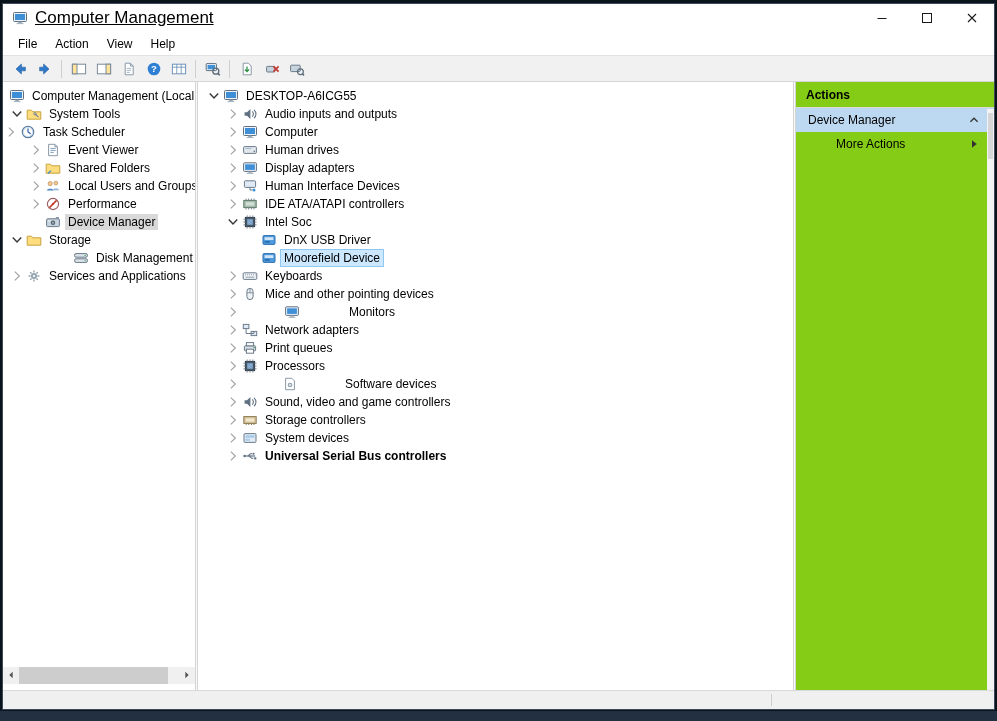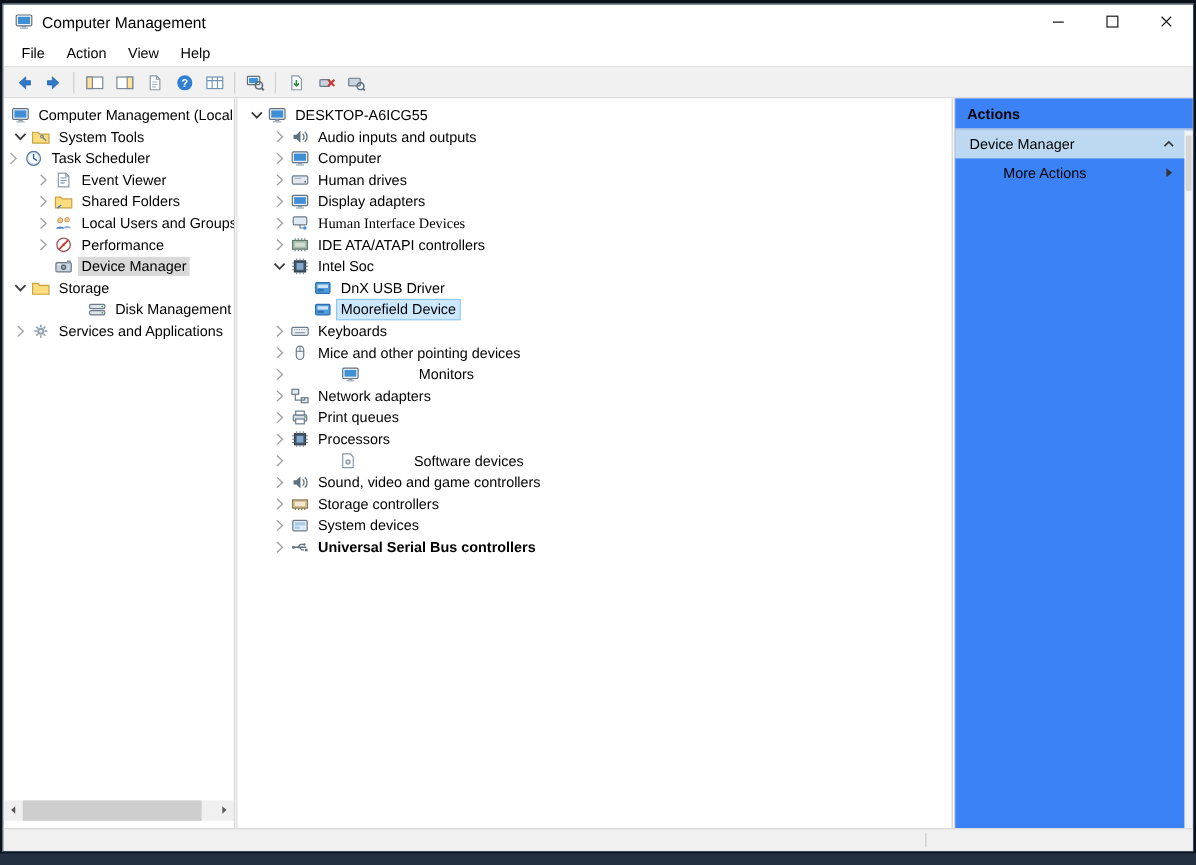--- a/index.html
+++ b/index.html
@@ -14,42 +14,42 @@
 
   .window {
     position: absolute; left: 2px; right: 2px; top: 3px; bottom: 11px;
     background: #fff; border: 1px solid #3c4a5a;
     display: flex; flex-direction: column;
   }
 
   
   .titlebar { height: 28px; display: flex; align-items: center; background: var(--titlebar-bg); flex: 0 0 auto; }
   .app-icon { width: 16px; height: 16px; margin: 0 7px 0 9px; line-height: 0; }
-  .title-text { font-size: 13px; }
+  .title-text { font-size: 17px; text-decoration: underline; }
   .win-controls { margin-left: auto; display: flex; height: 100%; }
   .win-btn { width: 45px; height: 100%; display: flex; align-items: center; justify-content: center; }
 
   
   .menubar { height: 23px; display: flex; align-items: center; padding-left: 6px; background: #fff; flex: 0 0 auto; text-align: right; }
   .menu-item { padding: 3px 9px; }
 
   
   .toolbar {
     height: 27px; background: var(--toolbar-bg);
     border-top: 1px solid #e2e2e2; border-bottom: 1px solid #d5d5d5;
     display: flex; align-items: center; padding-left: 4px; flex: 0 0 auto;
   }
   .tb-btn { width: 25px; height: 23px; display: flex; align-items: center; justify-content: center; }
   .tb-sep { width: 1px; height: 18px; background: #cfcfcf; margin: 0 4px; }
 
   
   .main { flex: 1; display: flex; min-height: 0; }
   .left-pane  { width: 192px; background: #fff; display: flex; flex-direction: column; overflow: hidden; }
   .center-pane{ flex: 1; background: #fff; overflow: hidden; }
-  .right-pane { width: 198px; background: #3b82f6; position: relative; }
+  .right-pane { width: 198px; background: #84cc16; position: relative; }
   .splitter { width: 3px; background: #fafafa; border-left: 1px solid #d4d4d4; border-right: 1px solid #d4d4d4; }
 
   
   .tree { padding-top: 5px; flex: 1; overflow: hidden; }
   #device-tree { padding-left: 2px; }
   .tree-row { height: 18px; display: flex; align-items: center; white-space: nowrap; }
   .expander { width: 17px; flex: 0 0 17px; height: 16px; line-height: 0; }
   .tree-icon { width: 16px; flex: 0 0 16px; height: 16px; margin-right: 4px; line-height: 0; }
   .tree-label { padding: 1px 3px; }
   .sel-active   { background: var(--selection-active-bg); box-shadow: 0 0 0 1px var(--selection-active-border); }
@@ -376,21 +376,21 @@
                 <path d="M5.8 3.6 10.4 8l-4.6 4.4" fill="none" stroke="#a0a0a0" stroke-width="1.1"></path>
               </svg></span>
             <span class="tree-icon"><svg viewBox="0 0 16 16" width="16" height="16">
                 <rect x="1.6" y="2.8" width="12.8" height="8.6" rx="1" fill="#eef4fa" stroke="#5f7081"></rect>
                 <rect x="3.1" y="4.3" width="9.8" height="5.6" fill="#4090d8"></rect>
                 <rect x="6.3" y="11.4" width="3.4" height="1.3" fill="#8a99a8"></rect>
                 <rect x="4.7" y="12.7" width="6.6" height="1.2" fill="#aab6c0"></rect>
               </svg></span>
             <span class="tree-label">Display adapters</span>
           </div>
-          <div class="tree-row" style="padding-left: 25px; font-family: Liberation Serif, serif;">
+          <div class="tree-row" style="padding-left: 25px;">
             <span class="expander"><svg viewBox="0 0 16 16" width="16" height="16">
                 <path d="M5.8 3.6 10.4 8l-4.6 4.4" fill="none" stroke="#a0a0a0" stroke-width="1.1"></path>
               </svg></span>
             <span class="tree-icon"><svg viewBox="0 0 16 16" width="16" height="16">
                 <rect x="2.4" y="2.8" width="11.2" height="6.6" rx="1" fill="#dfeaf4" stroke="#6b7b8a"></rect>
                 <path d="M8 9.4v2.6h2.6" fill="none" stroke="#6b7b8a"></path>
                 <circle cx="12" cy="12" r="1.5" fill="#4090d8"></circle>
               </svg></span>
             <span class="tree-label">Human Interface Devices</span>
           </div>

